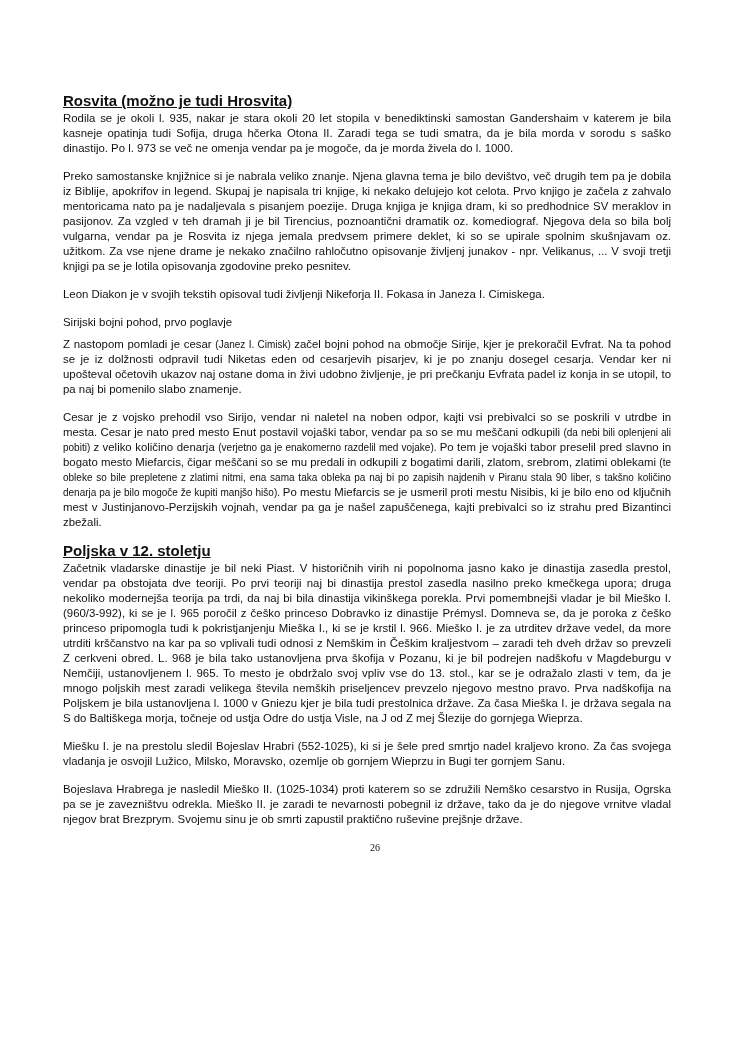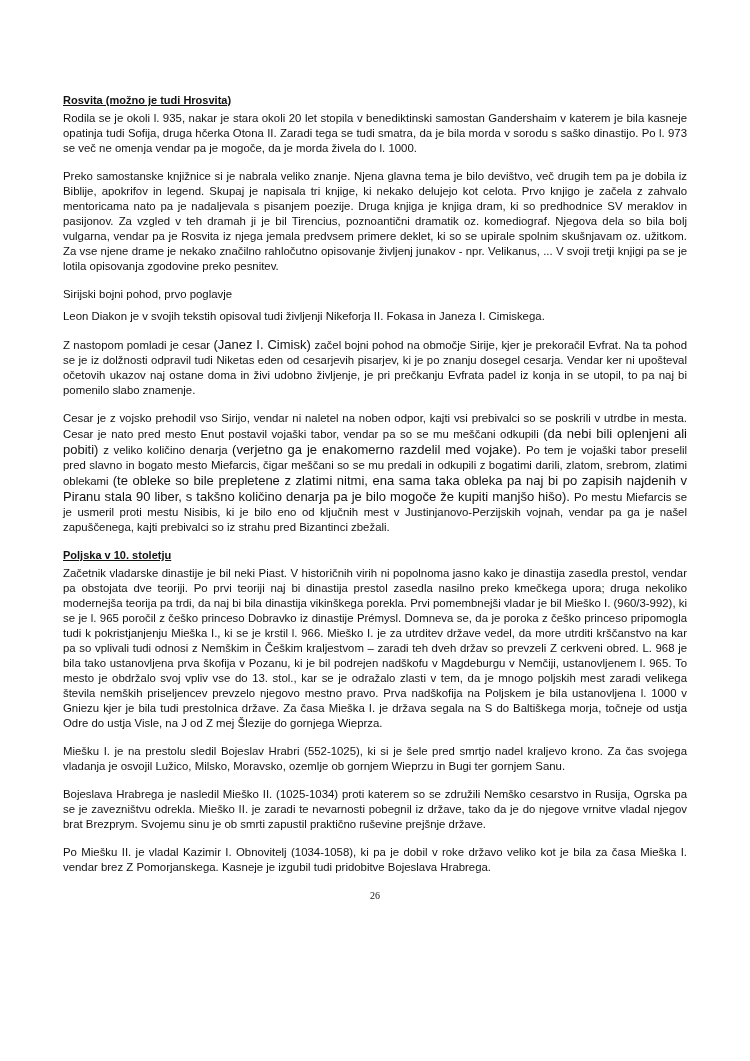--- a/index.html
+++ b/index.html
@@ -9,58 +9,57 @@
     color: #111111;
     font-family: "Liberation Sans", "DejaVu Sans", sans-serif;
     overflow: hidden;
   }
   .page {
     box-sizing: border-box;
     width: 750px; height: 1061px;
     padding: 93px 63px 10px 63px;
   }
   .heading {
-    font-size: 11px; line-height: 15px;
+    font-size: 15px; line-height: 15px;
     font-weight: bold;
     text-decoration: underline;
     margin: 0 0 3px 0;
   }
   .para {
     font-size: 11.4px; line-height: 15px;
     text-align: justify;
-    margin: 0 0 13px 0;
+    margin: 0 16px 13px 0;
   }
   .para.single-line { text-align: left; }
   .para.tight { margin-bottom: 7px; }
-  .small { font-size: 13px; }
+  .small { font-size: 10px; }
   .footer {
     margin-top: 13px;
     text-align: center;
     font-family: "Liberation Serif", "DejaVu Serif", serif;
     font-size: 10px; line-height: 15px;
     color: #111111;
   }
 </style>
 </head>
 <body>
 
 <div class="page">
 
   <h2 class="heading">Rosvita (možno je tudi Hrosvita)</h2>
   <p class="para">Rodila se je okoli l. 935, nakar je stara okoli 20 let stopila v benediktinski samostan Gandershaim v katerem je bila kasneje opatinja tudi Sofija, druga hčerka Otona II. Zaradi tega se tudi smatra, da je bila morda v sorodu s saško dinastijo. Po l. 973 se več ne omenja vendar pa je mogoče, da je morda živela do l. 1000.</p>
   <p class="para">Preko samostanske knjižnice si je nabrala veliko znanje. Njena glavna tema je bilo devištvo, več drugih tem pa je dobila iz Biblije, apokrifov in legend. Skupaj je napisala tri knjige, ki nekako delujejo kot celota. Prvo knjigo je začela z zahvalo mentoricama nato pa je nadaljevala s pisanjem poezije. Druga knjiga je knjiga dram, ki so predhodnice SV meraklov in pasijonov. Za vzgled v teh dramah ji je bil Tirencius, poznoantični dramatik oz. komediograf. Njegova dela so bila bolj vulgarna, vendar pa je Rosvita iz njega jemala predvsem primere deklet, ki so se upirale spolnim skušnjavam oz. užitkom. Za vse njene drame je nekako značilno rahločutno opisovanje življenj junakov - npr. Velikanus, ... V svoji tretji knjigi pa se je lotila opisovanja zgodovine preko pesnitev.</p>
 
+  <p class="para single-line">Leon Diakon je v svojih tekstih opisoval tudi življenji Nikeforja II. Fokasa in Janeza I. Cimiskega.</p>
   <p class="para single-line tight">Sirijski bojni pohod, prvo poglavje</p>
-  <p class="para single-line">Leon Diakon je v svojih tekstih opisoval tudi življenji Nikeforja II. Fokasa in Janeza I. Cimiskega.</p>
 
   <p class="para"><span>Z nastopom pomladi je cesar </span><span class="small">(Janez I. Cimisk) </span><span>začel bojni pohod na območje Sirije, kjer je prekoračil Evfrat. Na ta pohod se je iz dolžnosti odpravil tudi Niketas eden od cesarjevih pisarjev, ki je po znanju dosegel cesarja. Vendar ker ni upošteval očetovih ukazov naj ostane doma in živi udobno življenje, je pri prečkanju Evfrata padel iz konja in se utopil, to pa naj bi pomenilo slabo znamenje.</span></p>
 
   <p class="para"><span>Cesar je z vojsko prehodil vso Sirijo, vendar ni naletel na noben odpor, kajti vsi prebivalci so se poskrili v utrdbe in mesta. Cesar je nato pred mesto Enut postavil vojaški tabor, vendar pa so se mu meščani odkupili </span><span class="small">(da nebi bili oplenjeni ali pobiti) </span><span>z veliko količino denarja </span><span class="small">(verjetno ga je enakomerno razdelil med vojake). </span><span>Po tem je vojaški tabor preselil pred slavno in bogato mesto Miefarcis, čigar meščani so se mu predali in odkupili z bogatimi darili, zlatom, srebrom, zlatimi oblekami </span><span class="small">(te obleke so bile prepletene z zlatimi nitmi, ena sama taka obleka pa naj bi po zapisih najdenih v Piranu stala 90 liber, s takšno količino denarja pa je bilo mogoče že kupiti manjšo hišo). </span><span>Po mestu Miefarcis se je usmeril proti mestu Nisibis, ki je bilo eno od ključnih mest v Justinjanovo-Perzijskih vojnah, vendar pa ga je našel zapuščenega, kajti prebivalci so iz strahu pred Bizantinci zbežali.</span></p>
 
-  <h2 class="heading">Poljska v 10. stoletju</h2>
+  <h2 class="heading">Poljska v 12. stoletju</h2>
   <p class="para">Začetnik vladarske dinastije je bil neki Piast. V historičnih virih ni popolnoma jasno kako je dinastija zasedla prestol, vendar pa obstojata dve teoriji. Po prvi teoriji naj bi dinastija prestol zasedla nasilno preko kmečkega upora; druga nekoliko modernejša teorija pa trdi, da naj bi bila dinastija vikinškega porekla. Prvi pomembnejši vladar je bil Mieško I. (960/3-992), ki se je l. 965 poročil z češko princeso Dobravko iz dinastije Prémysl. Domneva se, da je poroka z češko princeso pripomogla tudi k pokristjanjenju Mieška I., ki se je krstil l. 966. Mieško I. je za utrditev države vedel, da more utrditi krščanstvo na kar pa so vplivali tudi odnosi z Nemškim in Češkim kraljestvom – zaradi teh dveh držav so prevzeli Z cerkveni obred. L. 968 je bila tako ustanovljena prva škofija v Pozanu, ki je bil podrejen nadškofu v Magdeburgu v Nemčiji, ustanovljenem l. 965. To mesto je obdržalo svoj vpliv vse do 13. stol., kar se je odražalo zlasti v tem, da je mnogo poljskih mest zaradi velikega števila nemških priseljencev prevzelo njegovo mestno pravo. Prva nadškofija na Poljskem je bila ustanovljena l. 1000 v Gniezu kjer je bila tudi prestolnica države. Za časa Mieška I. je država segala na S do Baltiškega morja, točneje od ustja Odre do ustja Visle, na J od Z mej Šlezije do gornjega Wieprza.</p>
   <p class="para">Miešku I. je na prestolu sledil Bojeslav Hrabri (552-1025), ki si je šele pred smrtjo nadel kraljevo krono. Za čas svojega vladanja je osvojil Lužico, Milsko, Moravsko, ozemlje ob gornjem Wieprzu in Bugi ter gornjem Sanu.</p>
   <p class="para">Bojeslava Hrabrega je nasledil Mieško II. (1025-1034) proti katerem so se združili Nemško cesarstvo in Rusija, Ogrska pa se je zavezništvu odrekla. Mieško II. je zaradi te nevarnosti pobegnil iz države, tako da je do njegove vrnitve vladal njegov brat Brezprym. Svojemu sinu je ob smrti zapustil praktično ruševine prejšnje države.</p>
-  <p class="para">Po Miešku II. je vladal Kazimir I. Obnovitelj (1034-1058), ki pa je dobil v roke državo veliko kot je bila za časa Mieška I. vendar brez Z Pomorjanskega. Kasneje je izgubil tudi pridobitve Bojeslava Hrabrega.</p>
 
   <div class="footer">26</div>
 
 </div>
 
 </body></html>

